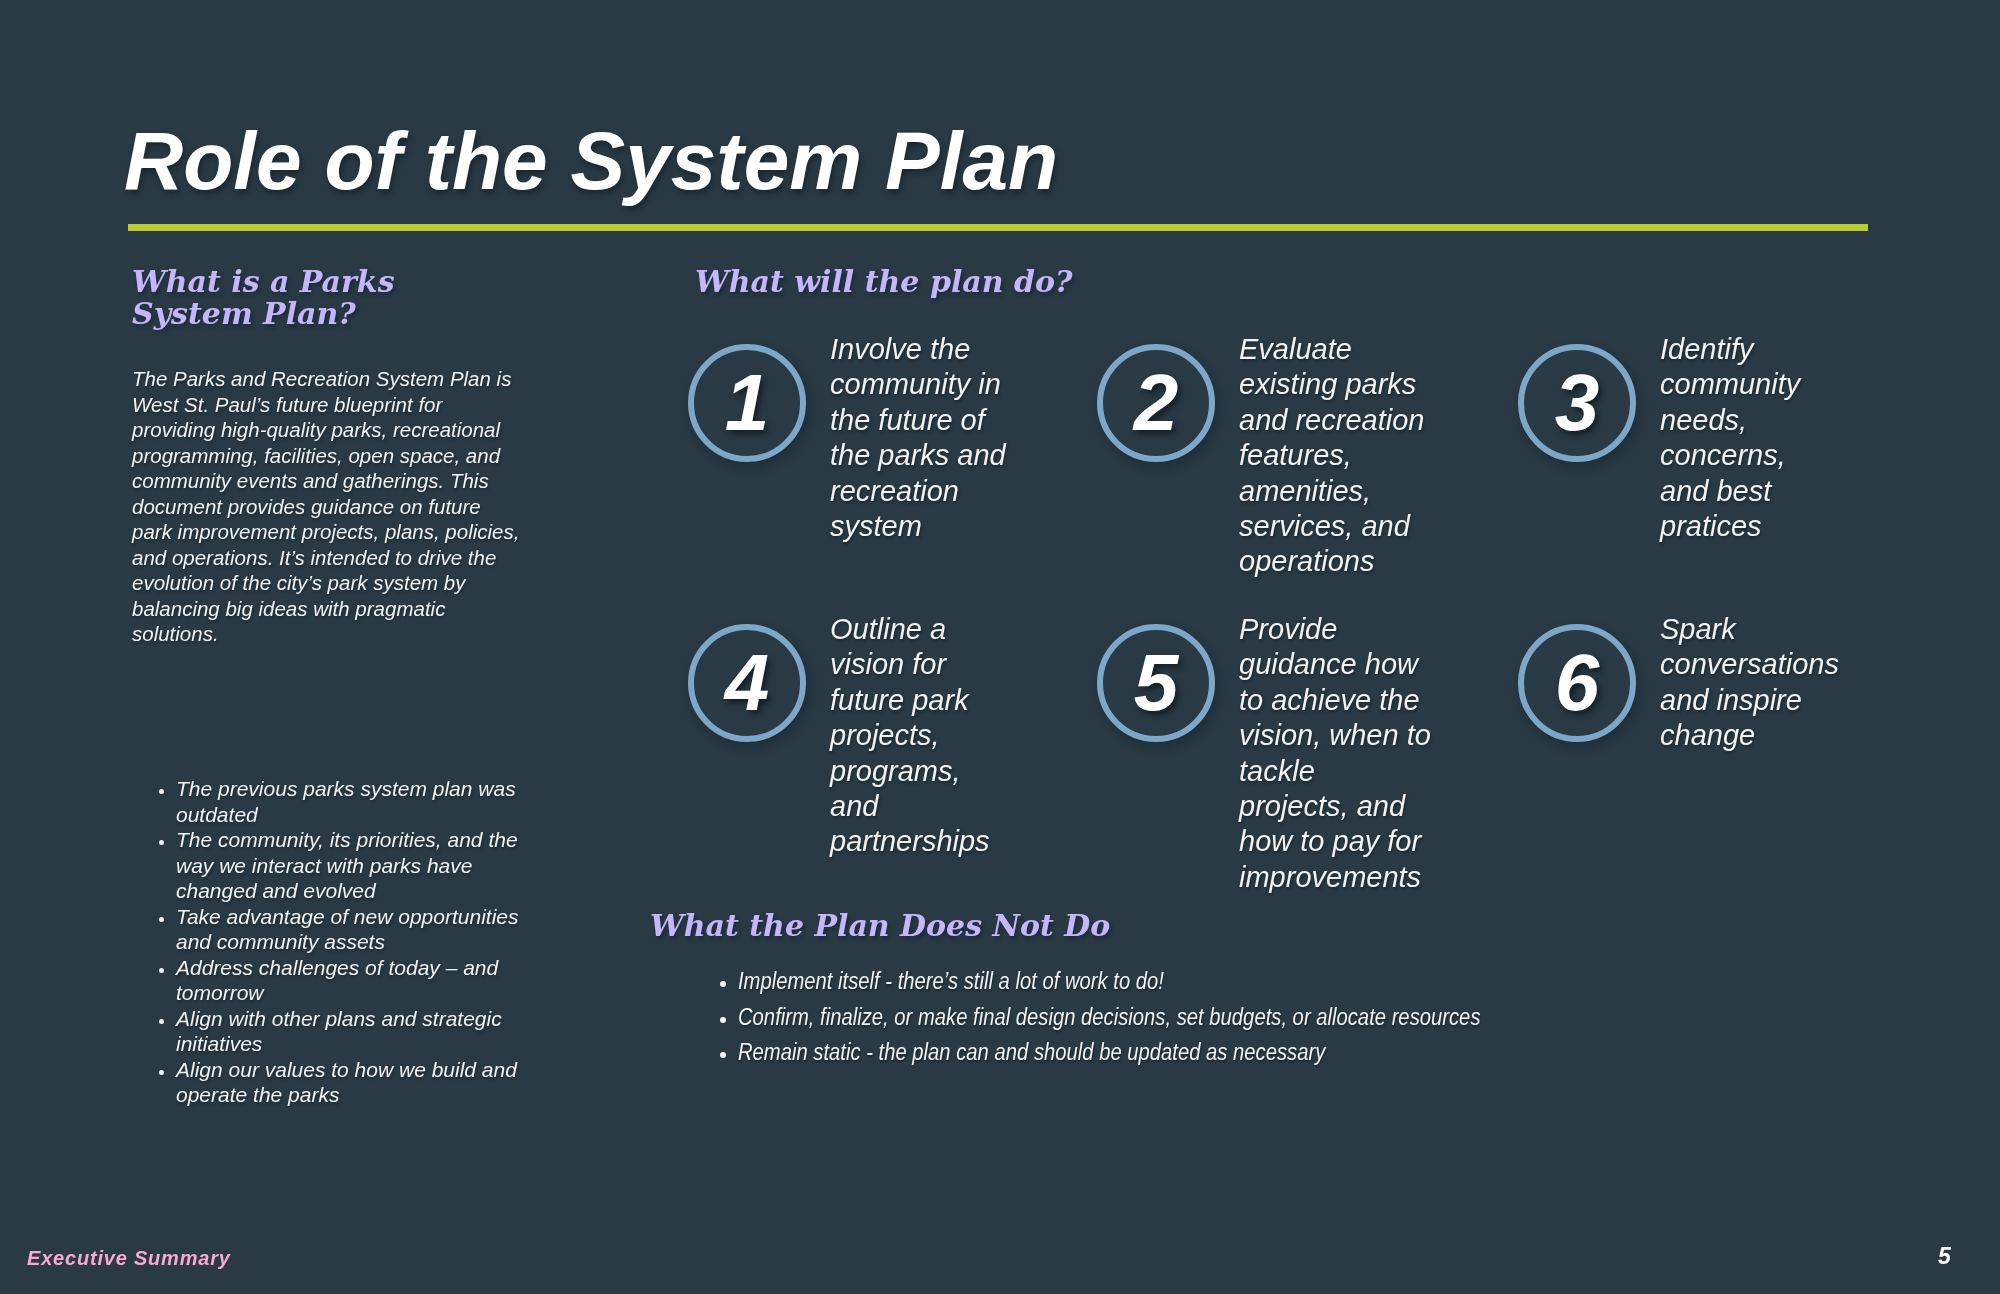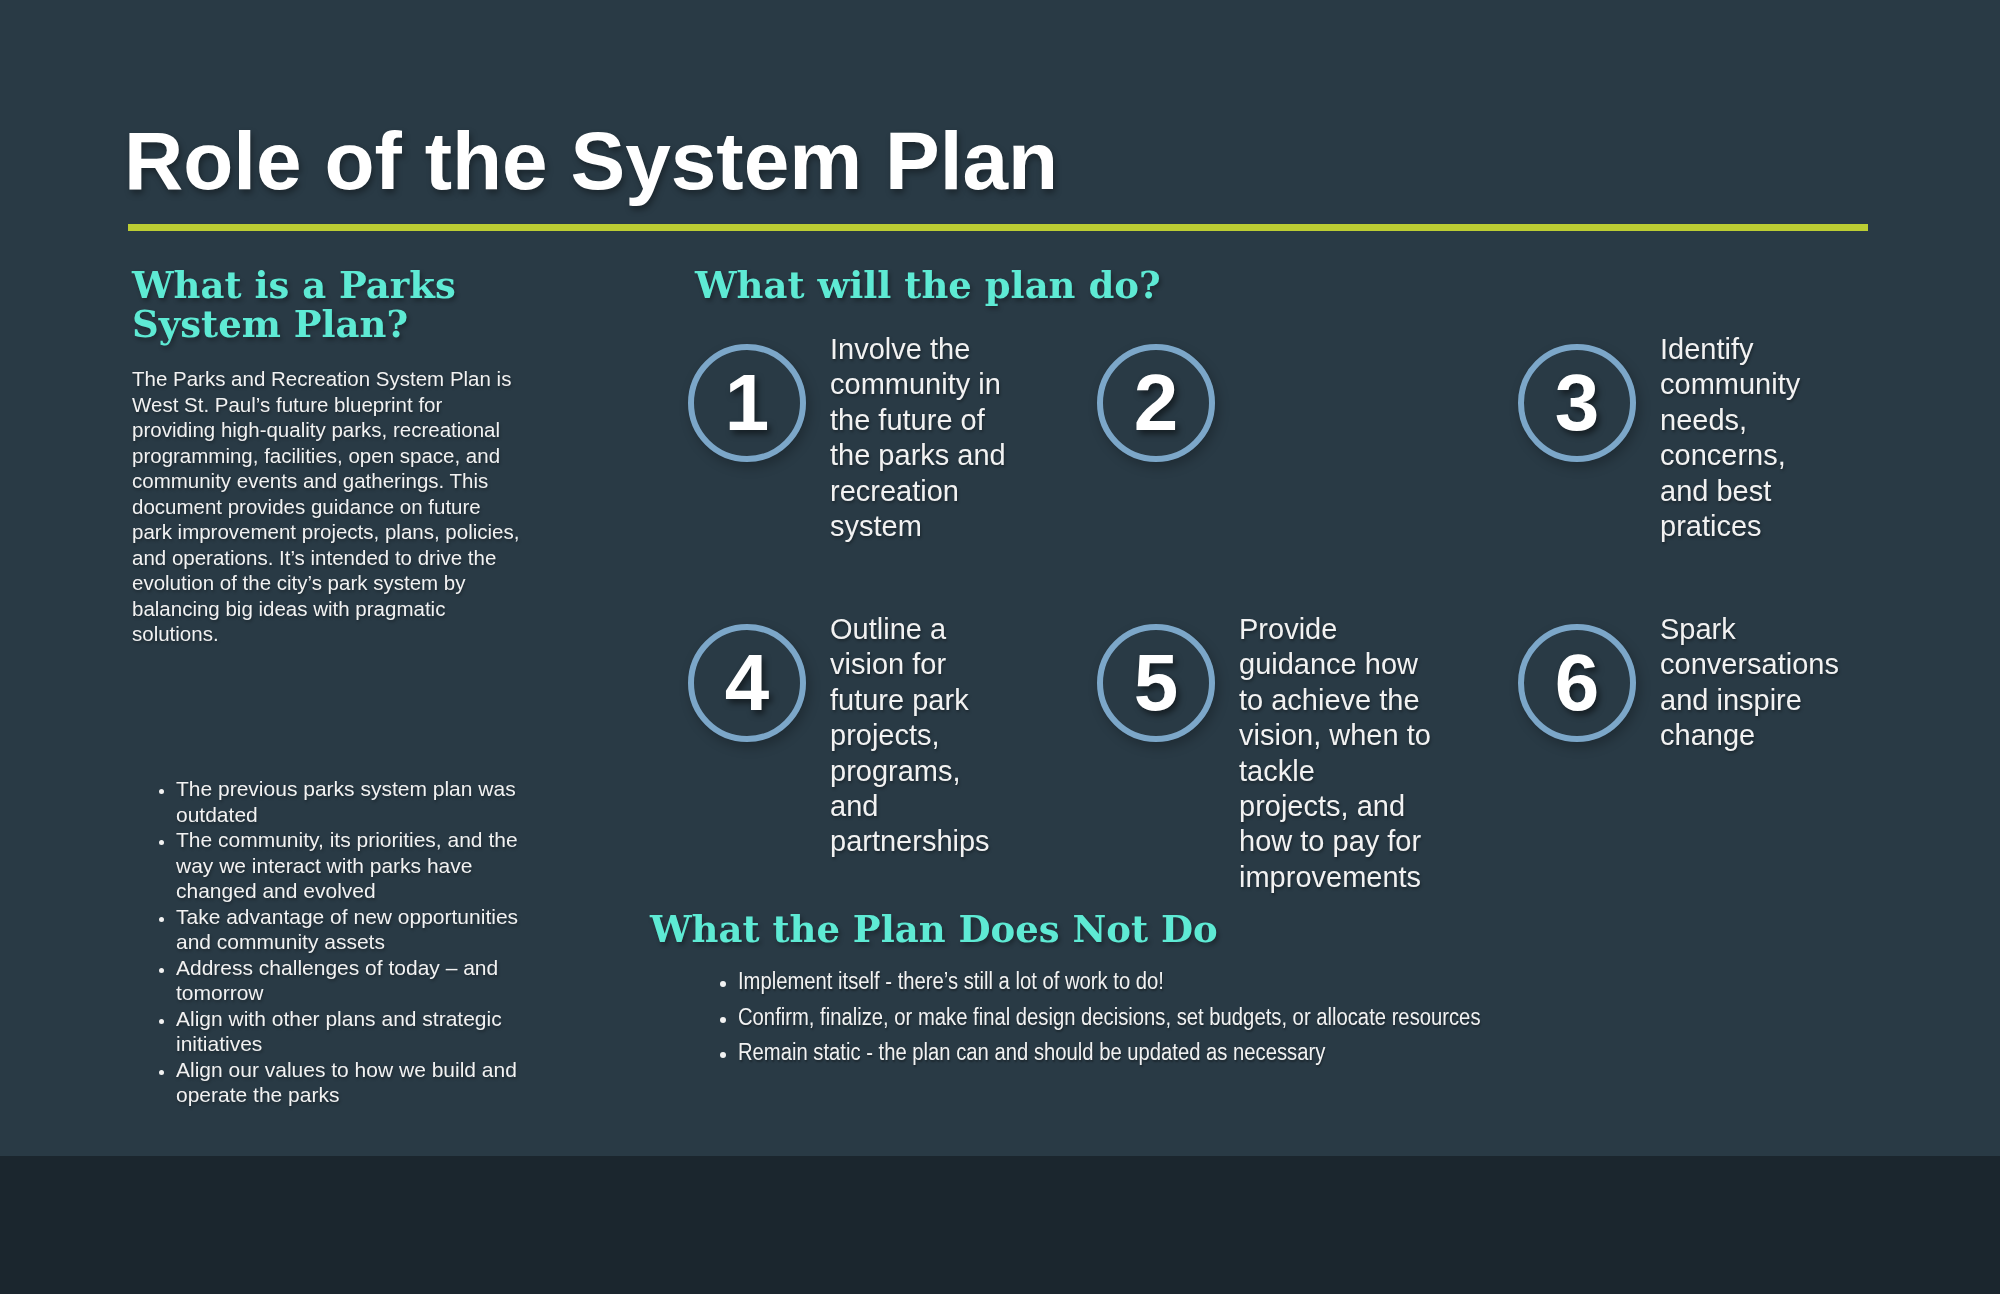--- a/index.html
+++ b/index.html
@@ -1,44 +1,45 @@
 <!DOCTYPE html>
 <html><head>
 <meta charset="utf-8">
 <style>
   html,body { margin:0; padding:0; background:#1b262e; }
   .slide {
     position:relative;
-    width:2000px; height:1156px;
+    width:2000px; height:1294px;
     background:#293a45;
     overflow:hidden;
     font-family:"Liberation Sans", sans-serif;
     color:#f2f2f2;
+    font-style:italic;
   }
   .abs { position:absolute; }
   .pre { white-space:pre-line; }
 
   .title {
     left:124px; top:120px;
     font-size:82px; font-weight:bold; color:#ffffff;
     letter-spacing:0px; line-height:1;
     text-shadow:2px 4px 6px rgba(0,0,0,.35);
     margin:0;
   }
   .rule {
     left:128px; top:224px; width:1740px; height:7px;
     background:#bccd33;
   }
 
   h2.orange {
     margin:0;
     font-family:"DejaVu Serif","Liberation Serif",serif;
     font-weight:bold;
-    color:#5eead4;
-    font-size:37px; line-height:1.06;
+    color:#c4b5fd;
+    font-size:30px; line-height:1.06;
     text-shadow:2px 3px 4px rgba(0,0,0,.3);
   }
   .h-what { left:132px; top:266px; }
   .h-why  { left:136px; top:684px; }
   .h-plando { left:695px; top:266px; }
   .h-notdo  { left:650px; top:910px; }
 
   .para {
     left:132px; top:366px; width:520px;
     font-size:20.5px; line-height:1.245;
@@ -152,20 +153,27 @@
 community in
 the future of
 the parks and
 recreation
 system</div>
   </div>
   <div class="abs plan-item i2">
     <div class="num-circle">
         <span>2</span>
       </div>
+    <div class="item-text pre">Evaluate
+existing parks
+and recreation
+features,
+amenities,
+services, and
+operations</div>
   </div>
   <div class="abs plan-item i3">
     <div class="num-circle">
         <span>3</span>
       </div>
     <div class="item-text pre">Identify
 community
 needs,
 concerns,
 and best

